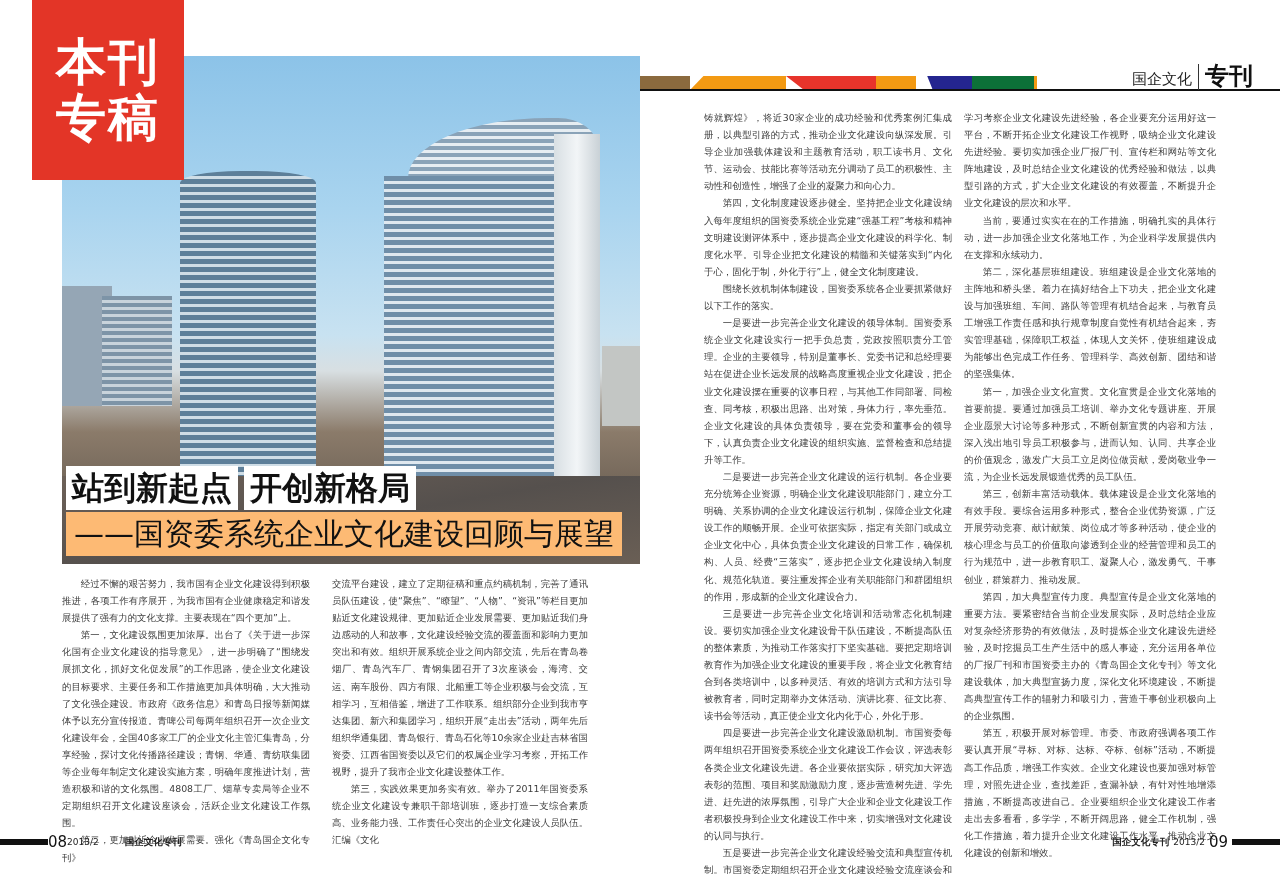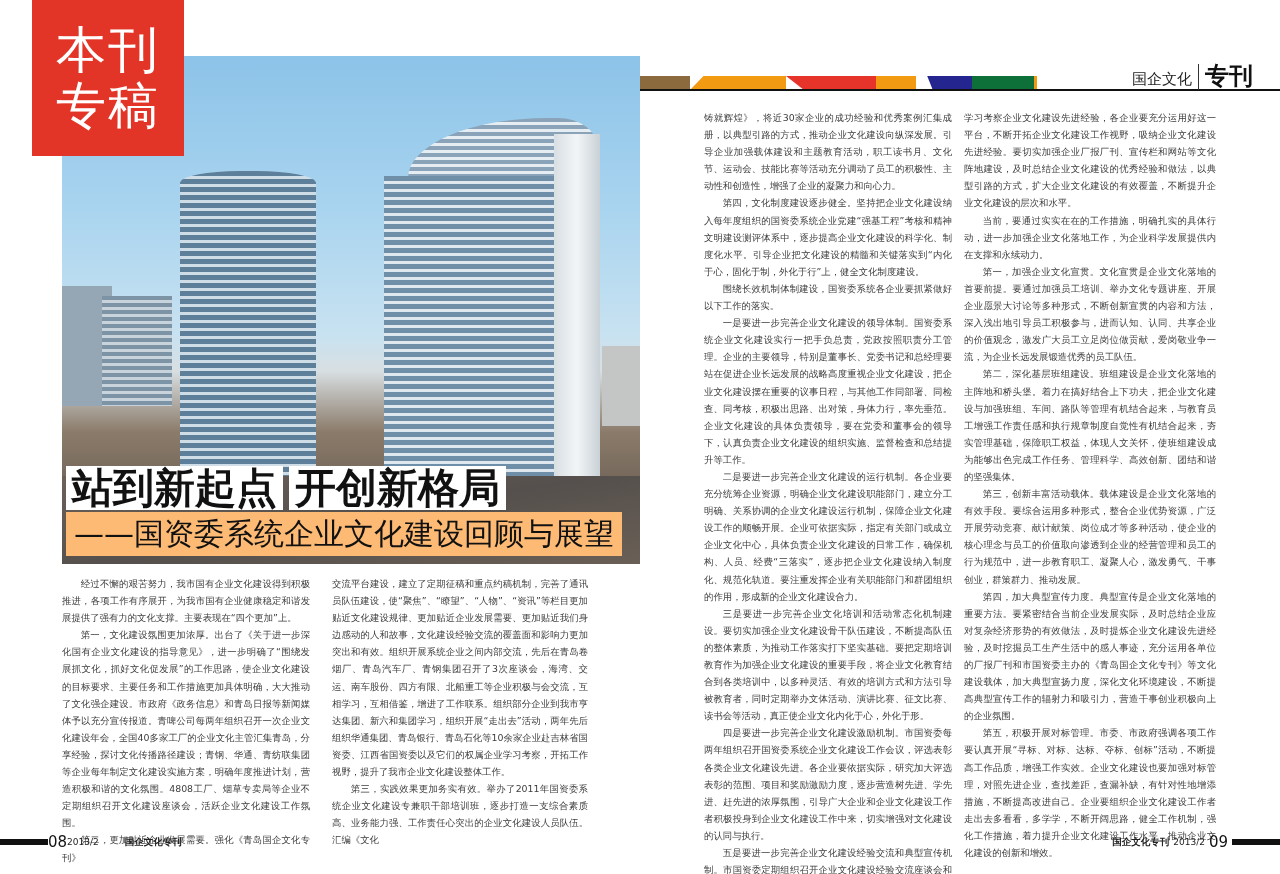--- a/index.html
+++ b/index.html
@@ -33,34 +33,34 @@
     }
     .b-far1 { left: 0; top: 230px; width: 50px; height: 120px; background: #95a6b5; }
     .b-far2 { left: 40px; top: 240px; width: 70px; height: 110px; background: repeating-linear-gradient(180deg,#7d94a7 0 4px,#c8d3db 4px 7px); }
     .b-far3 { left: 540px; top: 290px; width: 38px; height: 80px; background: #c3c6c4; }
     .road {
       left: 0; top: 420px; width: 578px; height: 88px;
       background: linear-gradient(170deg, #6d6158 0%, #55504d 50%, #6a5f55 100%);
     }
 
     .red-badge {
-      position: absolute; left: 32px; top: 0; width: 152px; height: 156px;
+      position: absolute; left: 32px; top: 0; width: 152px; height: 180px;
       background: #e33527; color: #ffffff;
       display: flex; flex-direction: column; align-items: center; justify-content: center;
-      font-family: "DejaVu Sans", sans-serif; font-weight: normal;
+      font-family: "DejaVu Sans", sans-serif; font-weight: bold;
       font-size: 50px; line-height: 56px; letter-spacing: 2px;
     }
 
     .headline-main {
       position: absolute; left: 66px; top: 466px; height: 44px;
       display: flex; gap: 6px;
     }
     .headline-main span {
       background: #ffffff; color: #111111; font-weight: bold;
-      font-size: 41px; line-height: 44px; padding: 0 6px;
+      font-size: 32px; line-height: 44px; padding: 0 6px;
       font-family: "DejaVu Sans", sans-serif;
     }
     .headline-sub {
       position: absolute; left: 66px; top: 512px; height: 44px;
       background: #fdba74; color: #111111;
       font-size: 30px; line-height: 44px; padding: 0 8px;
       font-family: "DejaVu Sans", sans-serif;
     }
 
     .col {
@@ -154,22 +154,22 @@
   <p>一是要进一步完善企业文化建设的领导体制。国资委系统企业文化建设实行一把手负总责，党政按照职责分工管理。企业的主要领导，特别是董事长、党委书记和总经理要站在促进企业长远发展的战略高度重视企业文化建设，把企业文化建设摆在重要的议事日程，与其他工作同部署、同检查、同考核，积极出思路、出对策，身体力行，率先垂范。企业文化建设的具体负责领导，要在党委和董事会的领导下，认真负责企业文化建设的组织实施、监督检查和总结提升等工作。</p>
   <p>二是要进一步完善企业文化建设的运行机制。各企业要充分统筹企业资源，明确企业文化建设职能部门，建立分工明确、关系协调的企业文化建设运行机制，保障企业文化建设工作的顺畅开展。企业可依据实际，指定有关部门或成立企业文化中心，具体负责企业文化建设的日常工作，确保机构、人员、经费“三落实”，逐步把企业文化建设纳入制度化、规范化轨道。要注重发挥企业有关职能部门和群团组织的作用，形成新的企业文化建设合力。</p>
   <p>三是要进一步完善企业文化培训和活动常态化机制建设。要切实加强企业文化建设骨干队伍建设，不断提高队伍的整体素质，为推动工作落实打下坚实基础。要把定期培训教育作为加强企业文化建设的重要手段，将企业文化教育结合到各类培训中，以多种灵活、有效的培训方式和方法引导被教育者，同时定期举办文体活动、演讲比赛、征文比赛、读书会等活动，真正使企业文化内化于心，外化于形。</p>
   <p>四是要进一步完善企业文化建设激励机制。市国资委每两年组织召开国资委系统企业文化建设工作会议，评选表彰各类企业文化建设先进。各企业要依据实际，研究加大评选表彰的范围、项目和奖励激励力度，逐步营造树先进、学先进、赶先进的浓厚氛围，引导广大企业和企业文化建设工作者积极投身到企业文化建设工作中来，切实增强对文化建设的认同与执行。</p>
   <p>五是要进一步完善企业文化建设经验交流和典型宣传机制。市国资委定期组织召开企业文化建设经验交流座谈会和赴外地</p>
 </div>
 
 <div class="col col-4">
   <p class="noindent">学习考察企业文化建设先进经验，各企业要充分运用好这一平台，不断开拓企业文化建设工作视野，吸纳企业文化建设先进经验。要切实加强企业厂报厂刊、宣传栏和网站等文化阵地建设，及时总结企业文化建设的优秀经验和做法，以典型引路的方式，扩大企业文化建设的有效覆盖，不断提升企业文化建设的层次和水平。</p>
   <p>当前，要通过实实在在的工作措施，明确扎实的具体行动，进一步加强企业文化落地工作，为企业科学发展提供内在支撑和永续动力。</p>
+  <p>第二，深化基层班组建设。班组建设是企业文化落地的主阵地和桥头堡。着力在搞好结合上下功夫，把企业文化建设与加强班组、车间、路队等管理有机结合起来，与教育员工增强工作责任感和执行规章制度自觉性有机结合起来，夯实管理基础，保障职工权益，体现人文关怀，使班组建设成为能够出色完成工作任务、管理科学、高效创新、团结和谐的坚强集体。</p>
   <p>第一，加强企业文化宣贯。文化宣贯是企业文化落地的首要前提。要通过加强员工培训、举办文化专题讲座、开展企业愿景大讨论等多种形式，不断创新宣贯的内容和方法，深入浅出地引导员工积极参与，进而认知、认同、共享企业的价值观念，激发广大员工立足岗位做贡献，爱岗敬业争一流，为企业长远发展锻造优秀的员工队伍。</p>
-  <p>第二，深化基层班组建设。班组建设是企业文化落地的主阵地和桥头堡。着力在搞好结合上下功夫，把企业文化建设与加强班组、车间、路队等管理有机结合起来，与教育员工增强工作责任感和执行规章制度自觉性有机结合起来，夯实管理基础，保障职工权益，体现人文关怀，使班组建设成为能够出色完成工作任务、管理科学、高效创新、团结和谐的坚强集体。</p>
   <p>第三，创新丰富活动载体。载体建设是企业文化落地的有效手段。要综合运用多种形式，整合企业优势资源，广泛开展劳动竞赛、献计献策、岗位成才等多种活动，使企业的核心理念与员工的价值取向渗透到企业的经营管理和员工的行为规范中，进一步教育职工、凝聚人心，激发勇气、干事创业，群策群力、推动发展。</p>
   <p>第四，加大典型宣传力度。典型宣传是企业文化落地的重要方法。要紧密结合当前企业发展实际，及时总结企业应对复杂经济形势的有效做法，及时提炼企业文化建设先进经验，及时挖掘员工生产生活中的感人事迹，充分运用各单位的厂报厂刊和市国资委主办的《青岛国企文化专刊》等文化建设载体，加大典型宣扬力度，深化文化环境建设，不断提高典型宣传工作的辐射力和吸引力，营造干事创业积极向上的企业氛围。</p>
   <p>第五，积极开展对标管理。市委、市政府强调各项工作要认真开展“寻标、对标、达标、夺标、创标”活动，不断提高工作品质，增强工作实效。企业文化建设也要加强对标管理，对照先进企业，查找差距，查漏补缺，有针对性地增添措施，不断提高改进自己。企业要组织企业文化建设工作者走出去多看看，多学学，不断开阔思路，健全工作机制，强化工作措施，着力提升企业文化建设工作水平，推动企业文化建设的创新和增效。</p>
 </div>
 
 <div class="footer-left">
   <div class="footer-bar"></div>
   <span class="footer-num">08</span>
   <span class="footer-date">2013/2</span>
   <span class="footer-title">国企文化专刊</span>

